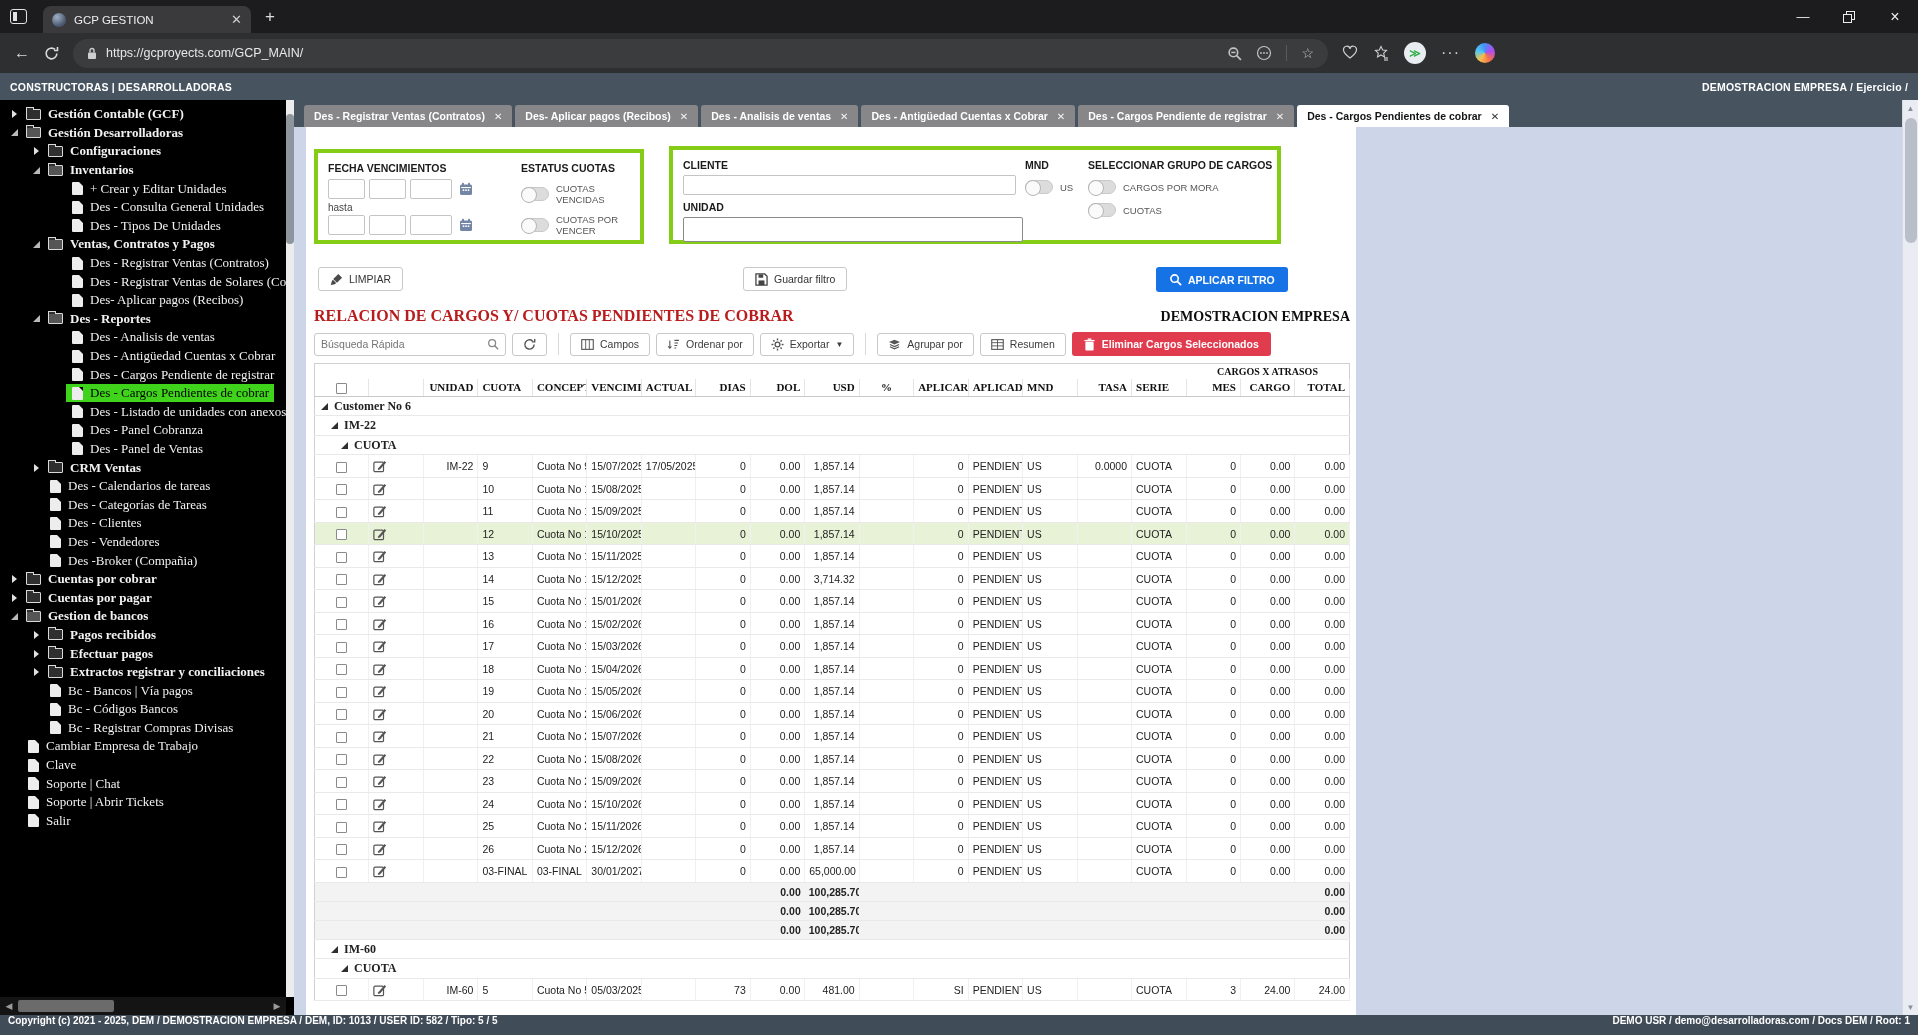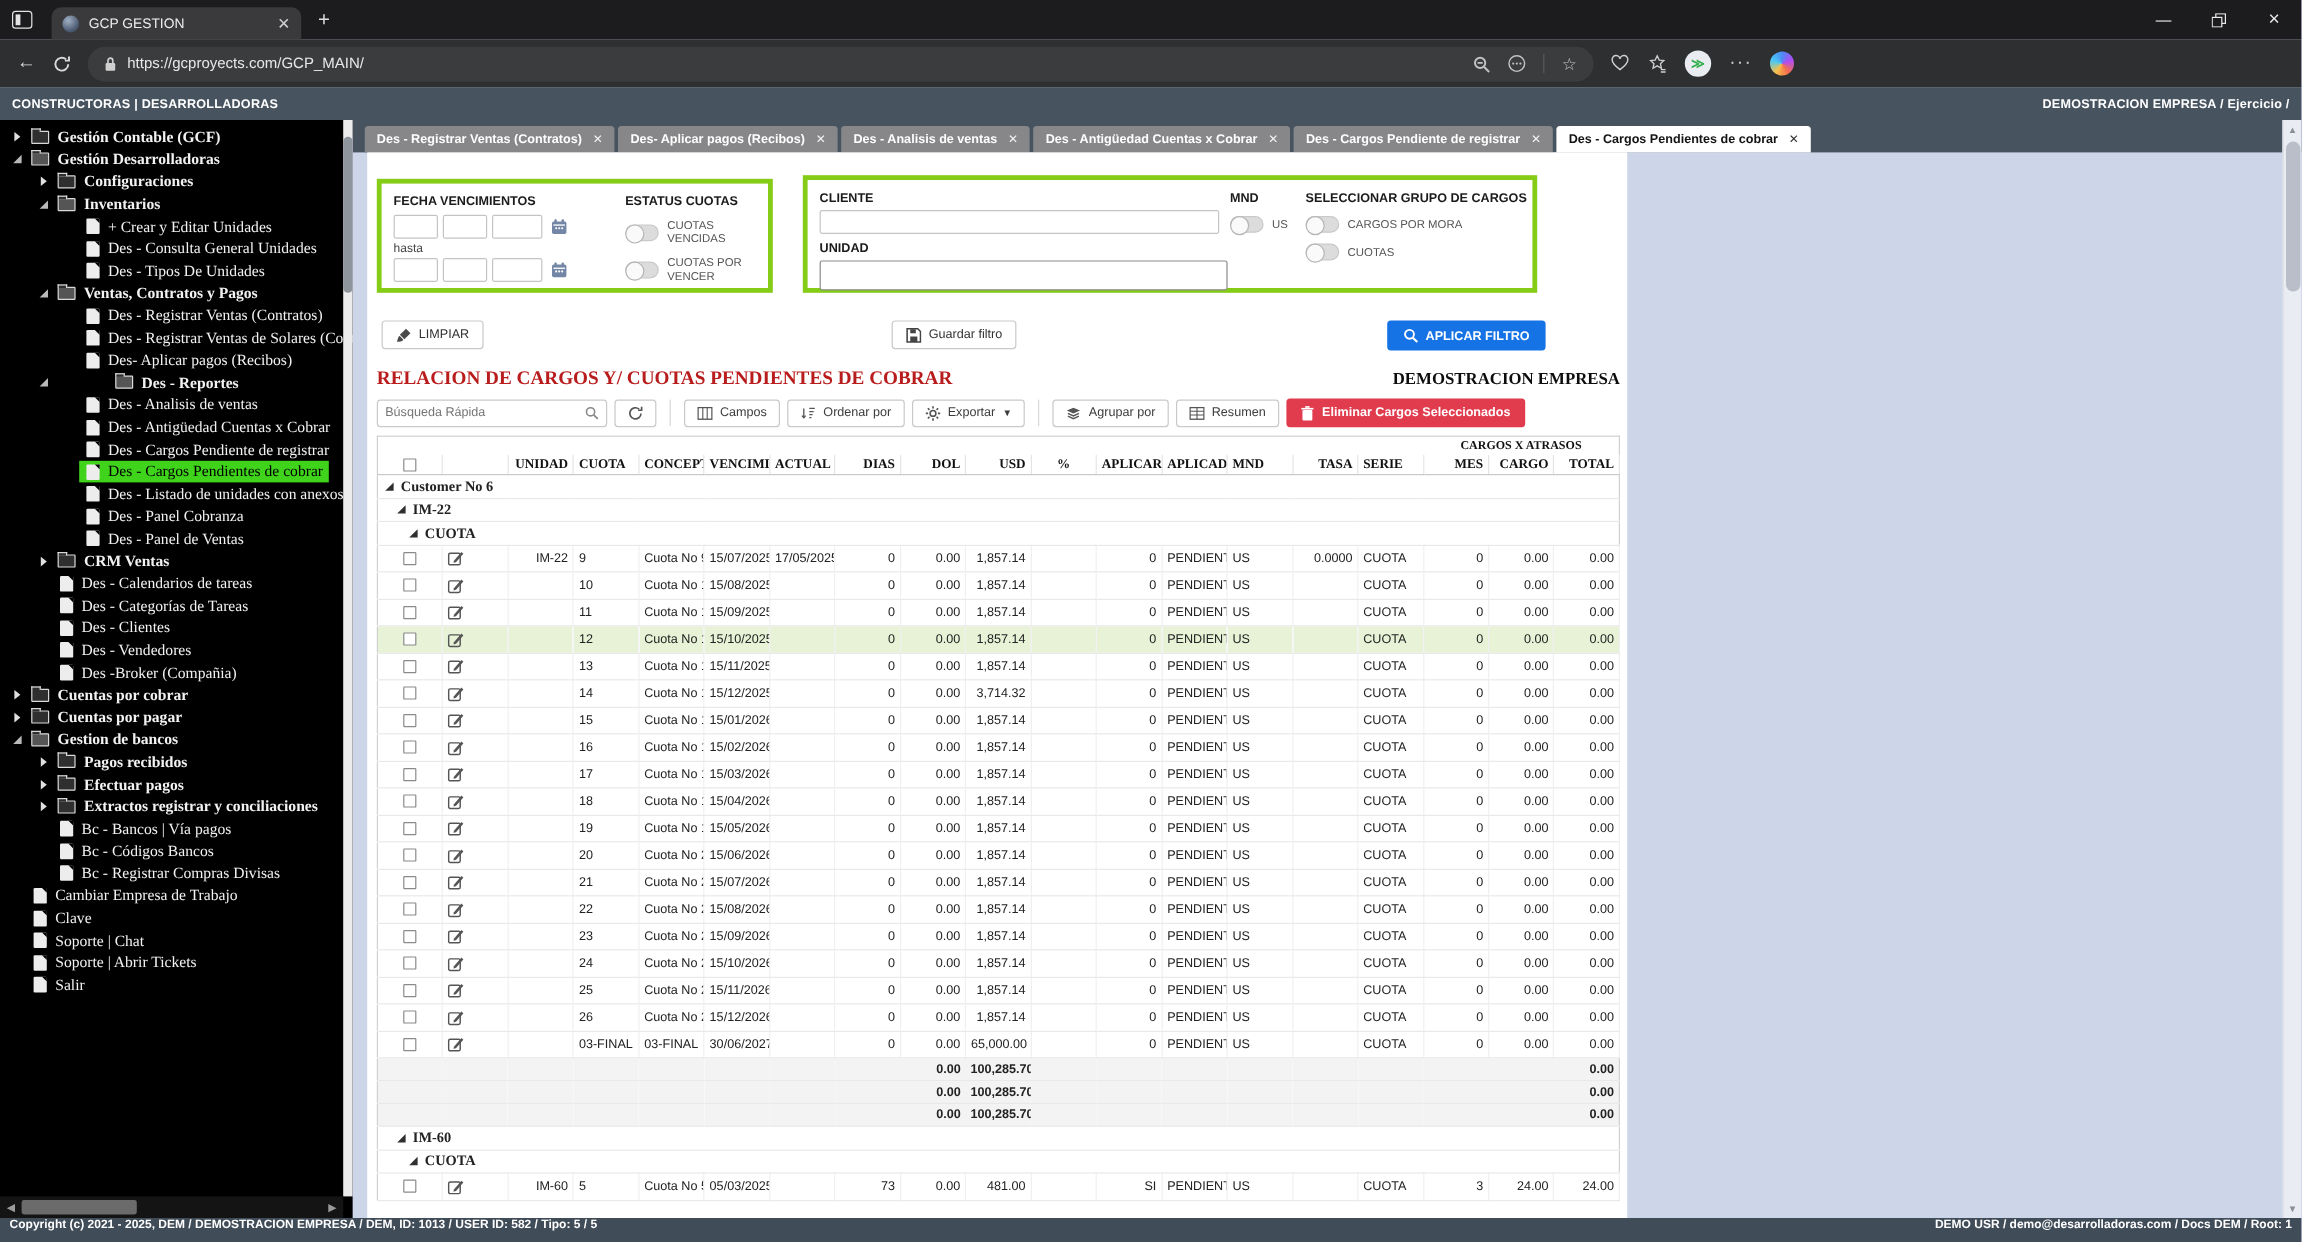--- a/index.html
+++ b/index.html
@@ -264,21 +264,21 @@
             <span>Des - Registrar Ventas de Solares (Contrato</span>
           </span>
         </div>
         <div class="tree-item" style="padding-left: 52px;">
           <span class="ar "></span>
           <span class="node-inner">
             <span class="ic-doc"></span>
             <span>Des- Aplicar pagos (Recibos)</span>
           </span>
         </div>
-        <div class="tree-item folder" style="padding-left: 30px; gap: 48px;">
+        <div class="tree-item folder" style="padding-left: 30px;">
           <span class="ar exp"></span>
           <span class="node-inner">
             <span class="ic-folder open"></span>
             <span>Des - Reportes</span>
           </span>
         </div>
         <div class="tree-item" style="padding-left: 52px;">
           <span class="ar "></span>
           <span class="node-inner">
             <span class="ic-doc"></span>
@@ -1200,21 +1200,21 @@
                 <td class="ac"><span class="chk"></span></td>
                 <td class="ac">
                   <svg width="14" height="14" viewBox="0 0 16 16">
                     <rect x="1" y="3.5" width="11" height="11" rx="1.5" fill="none" stroke="#555" stroke-width="1.4"></rect>
                     <path d="M6 10.5 L13.2 2.2 L15 4 L8 12 L5.6 12.6 Z" fill="#555"></path>
                   </svg>
                 </td>
                 <td class="ar-r"></td>
                 <td class="al">03-FINAL</td>
                 <td class="al">03-FINAL</td>
-                <td class="al">30/06/2027</td>
+                <td class="al">30/01/2027</td>
                 <td class="al"></td>
                 <td class="ar-r">0</td>
                 <td class="ar-r">0.00</td>
                 <td class="ar-r">65,000.00</td>
                 <td class="ac"></td>
                 <td class="ar-r">0</td>
                 <td class="al">PENDIENTE</td>
                 <td class="al">US</td>
                 <td class="ar-r"></td>
                 <td class="al">CUOTA</td>

